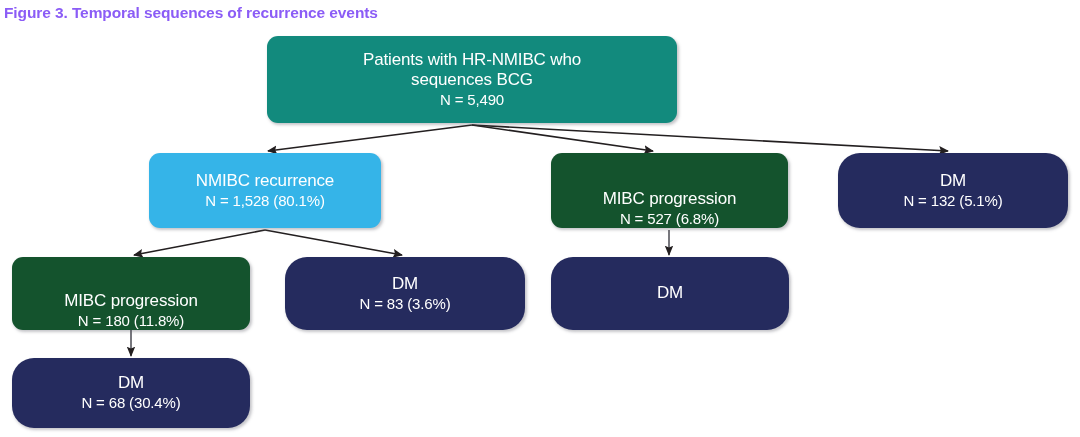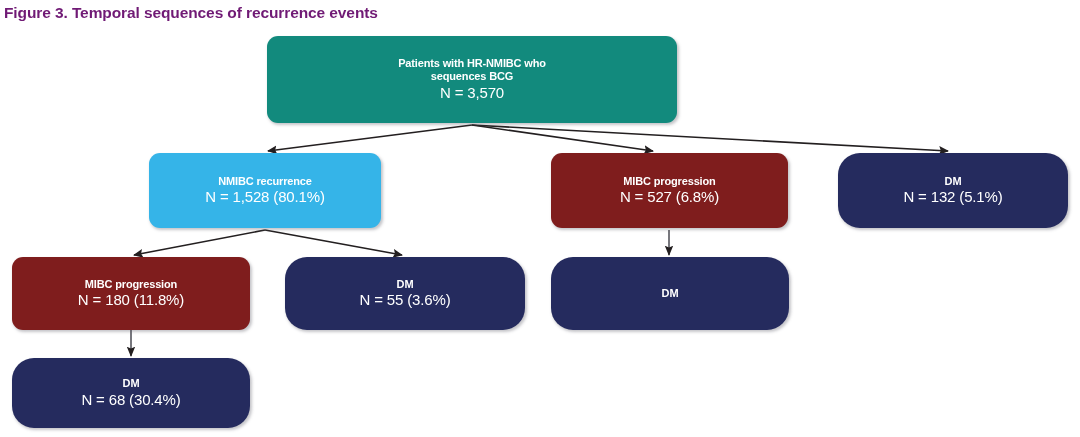--- a/index.html
+++ b/index.html
@@ -15,21 +15,21 @@
     font-family: "Liberation Sans", sans-serif;
     -webkit-font-smoothing: antialiased;
   }
 
   #figure-title {
     position: absolute;
     left: 4px;
     top: 4px;
     font-size: 15.5px;
     font-weight: bold;
-    color: #701a75;
+    color: #8b5cf6;
     letter-spacing: -0.1px;
     white-space: nowrap;
   }
 
   #flow-canvas {
     position: absolute;
     left: 0;
     top: 0;
     width: 1080px;
     height: 437px;
@@ -51,33 +51,33 @@
     display: flex;
     flex-direction: column;
     align-items: center;
     justify-content: center;
     color: #ffffff;
     text-align: center;
     line-height: 1.22;
     box-shadow: 1.5px 2px 3px rgba(90,90,100,0.35);
   }
   .node-label {
-    font-size: 11px;
-    font-weight: bold;
+    font-size: 17px;
+    font-weight: normal;
     letter-spacing: -0.15px;
   }
   .node-count {
     font-size: 15px;
     font-weight: normal;
     letter-spacing: -0.15px;
   }
 
   .tone-teal  { background: #128a7d; }
   .tone-lightblue { background: #35b4e8; }
-  .tone-blue  { background: #7f1d1d; }
+  .tone-blue  { background: #14532d; justify-content: flex-end; }
   .tone-navy  { background: #252b5e; border-radius: 22px; }
 </style>
 </head>
 <body>
 
 <div id="figure-title">Figure 3. Temporal sequences of recurrence events</div>
 
 <div id="flow-canvas">
 
   <svg id="connector-layer" viewBox="0 0 1080 437" width="1080" height="437" xmlns="http://www.w3.org/2000/svg">
@@ -98,21 +98,21 @@
     <line x1="265" y1="230" x2="402" y2="255" stroke="#231f20" stroke-width="1.6" marker-end="url(#arrowhead)"></line>
 
     <line x1="669" y1="230" x2="669" y2="255" stroke="#4a4a52" stroke-width="1.5" marker-end="url(#arrowheadThin)"></line>
 
     <line x1="131" y1="330" x2="131" y2="356" stroke="#4a4a52" stroke-width="1.5" marker-end="url(#arrowheadThin)"></line>
   </svg>
 
   <div class="node-box tone-teal" style="left:267px; top:36px; width:410px; height:87px;">
     <div class="node-label">Patients with HR-NMIBC who</div>
     <div class="node-label">sequences BCG</div>
-    <div class="node-count">N = 3,570</div>
+    <div class="node-count">N = 5,490</div>
   </div>
 
   <div class="node-box tone-lightblue" style="left:149px; top:153px; width:232px; height:75px;">
     <div class="node-label">NMIBC recurrence</div>
     <div class="node-count">N = 1,528 (80.1%)</div>
   </div>
 
   <div class="node-box tone-blue" style="left:551px; top:153px; width:237px; height:75px;">
     <div class="node-label">MIBC progression</div>
     <div class="node-count">N = 527 (6.8%)</div>
@@ -123,21 +123,21 @@
     <div class="node-count">N = 132 (5.1%)</div>
   </div>
 
   <div class="node-box tone-blue" style="left:12px; top:257px; width:238px; height:73px;">
     <div class="node-label">MIBC progression</div>
     <div class="node-count">N = 180 (11.8%)</div>
   </div>
 
   <div class="node-box tone-navy" style="left:285px; top:257px; width:240px; height:73px;">
     <div class="node-label">DM</div>
-    <div class="node-count">N = 55 (3.6%)</div>
+    <div class="node-count">N = 83 (3.6%)</div>
   </div>
 
   <div class="node-box tone-navy" style="left:551px; top:257px; width:238px; height:73px;">
     <div class="node-label">DM</div>
   </div>
 
   <div class="node-box tone-navy" style="left:12px; top:358px; width:238px; height:70px;">
     <div class="node-label">DM</div>
     <div class="node-count">N = 68 (30.4%)</div>
   </div>

